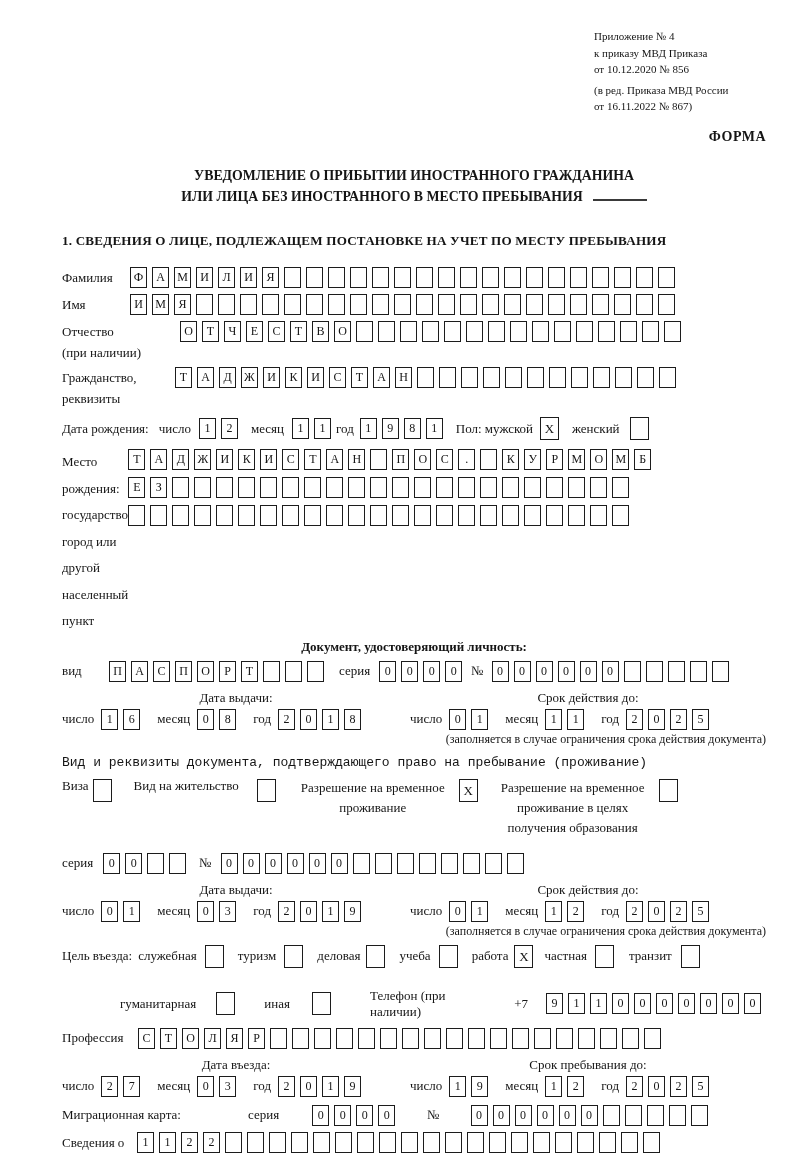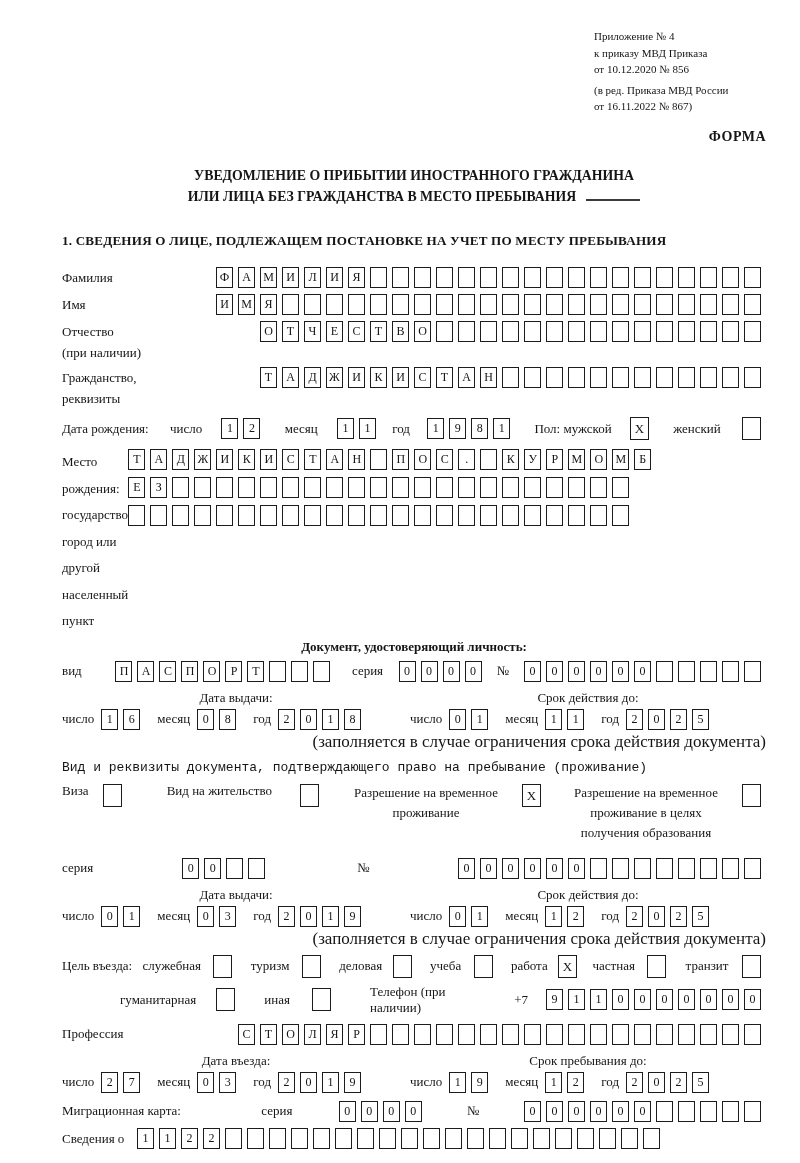--- a/index.html
+++ b/index.html
@@ -11,40 +11,40 @@
   .hdr{margin-left:auto;width:172px;font-size:11px;line-height:1.5;white-space:nowrap;}
   .hdr .gap{height:4px;}
   .forma{ text-align:right;font-weight:bold;font-size:14px;margin-top:14px;letter-spacing:.5px;}
 
   .title{margin-top:20px;text-align:center;font-weight:bold;font-size:13.8px;line-height:1.55;}
   .blank-line{display:inline-block;width:54px;border-bottom:2px solid #3a3a3a;height:.8em;margin-left:10px;}
 
   .sect{margin-top:26px;margin-bottom:18px;font-weight:bold;font-size:13.1px;letter-spacing:.2px;}
 
   
-  .row{display:flex;align-items:center;margin-bottom:6px;font-size:13px;justify-content:space-between;}
+  .row{display:flex;align-items:center;margin-bottom:6px;font-size:13px;}
   .row.top{align-items:flex-start;}
   .lbl{font-size:13px;}
   .lblcol{line-height:21px;}
   .cells{display:inline-flex;flex-wrap:nowrap;}
   .cell{display:inline-flex;align-items:center;justify-content:center;
         width:15px;height:19px;border:1.6px solid #1c1c1c;margin-right:5px;
         font-size:12px;line-height:19px;background:#fff;}
   .box .cell{width:17px;height:21px;font-size:13px;}
 
   
   .dates{margin-bottom:4px;}
   .dates .cols{display:flex;}
   .dcol-l{width:348px;}
   .dcol-r{flex:1;}
   .dhead{text-align:center;font-size:13px;margin-bottom:3px;}
   .drow{display:flex;align-items:center;font-size:13px;}
   .drow .lbl{margin-right:7px;}
   .drow .cells{margin-right:12px;}
-  .dnote{font-size:17px;text-align:right;margin-top:2px;white-space:nowrap;}
+  .dnote{font-size:12px;text-align:right;margin-top:2px;white-space:nowrap;}
 
   .center-head{text-align:center;font-weight:bold;font-size:13px;margin:4px 0 6px 0;}
 
   .intro{font-size:13px;line-height:1.8;font-family:Liberation Mono, monospace;}
 
   .opts{align-items:flex-start;margin-top:4px;margin-bottom:14px;}
   .optlines{text-align:center;font-size:13px;line-height:1.55;}
   .opts .box{margin-top:1px;}
   .mc-label{width:163px;}
 
@@ -63,21 +63,21 @@
     <div>к приказу МВД Приказа</div>
     <div>от 10.12.2020 № 856</div>
     <div class="gap"></div>
     <div>(в ред. Приказа МВД России</div>
     <div>от 16.11.2022 № 867)</div>
   </div>
   <div class="forma">ФОРМА</div>
 
   <div class="title">
     <div>УВЕДОМЛЕНИЕ О ПРИБЫТИИ ИНОСТРАННОГО ГРАЖДАНИНА</div>
-    <div><span>ИЛИ ЛИЦА БЕЗ ГРАЖДАНСТВА В МЕСТО ПРЕБЫВАНИЯ</span><span class="blank-line"></span></div>
+    <div><span>ИЛИ ЛИЦА БЕЗ ИНОСТРАННОГО В МЕСТО ПРЕБЫВАНИЯ</span><span class="blank-line"></span></div>
   </div>
 
   <div class="sect">1. СВЕДЕНИЯ О ЛИЦЕ, ПОДЛЕЖАЩЕМ ПОСТАНОВКЕ НА УЧЕТ ПО МЕСТУ ПРЕБЫВАНИЯ</div>
 
   <div class="row">
     <span class="lbl" style="width:68px">Фамилия</span>
     <span class="cells">
         <span class="cell">Ф</span>
         <span class="cell">А</span>
         <span class="cell">М</span>
@@ -408,21 +408,21 @@
 
   <div class="intro">
     <div>Вид и реквизиты документа, подтверждающего право на пребывание (проживание)</div>
   </div>
 
   <div class="row opts">
     <span class="lbl">Виза</span>
     <span class="cells box" style="margin-left:4px">
         <span class="cell"></span>
       </span>
-    <span class="lbl" style="margin-left:30px">Вид на жительство</span>
+    <span class="lbl" style="margin-left:17px">Вид на жительство</span>
     <span class="cells box" style="margin-left:18px">
         <span class="cell"></span>
       </span>
     <span class="optlines" style="margin-left:20px">
       <div>Разрешение на временное</div>
       <div>проживание</div>
     </span>
     <span class="cells box" style="margin-left:14px">
         <span class="cell">X</span>
       </span>
@@ -538,21 +538,21 @@
     <span class="lbl" style="margin-left:6px;margin-right:8px">частная</span>
     <span class="cells box">
         <span class="cell"></span>
       </span>
     <span class="lbl" style="margin-left:10px;margin-right:9px">транзит</span>
     <span class="cells box">
         <span class="cell"></span>
       </span>
   </div>
 
-  <div class="row" style="margin-top:6px;gap:10px;">
+  <div class="row" style="margin-top:20px;gap:10px;">
     <span class="lbl" style="margin-left:58px;margin-right:10px">гуманитарная</span>
     <span class="cells box">
         <span class="cell"></span>
       </span>
     <span class="lbl" style="margin-left:14px;margin-right:12px">иная</span>
     <span class="cells box">
         <span class="cell"></span>
       </span>
     <span class="lbl" style="margin-left:24px">Телефон (при наличии)</span>
     <span class="lbl" style="margin-left:30px;margin-right:8px">+7</span>

